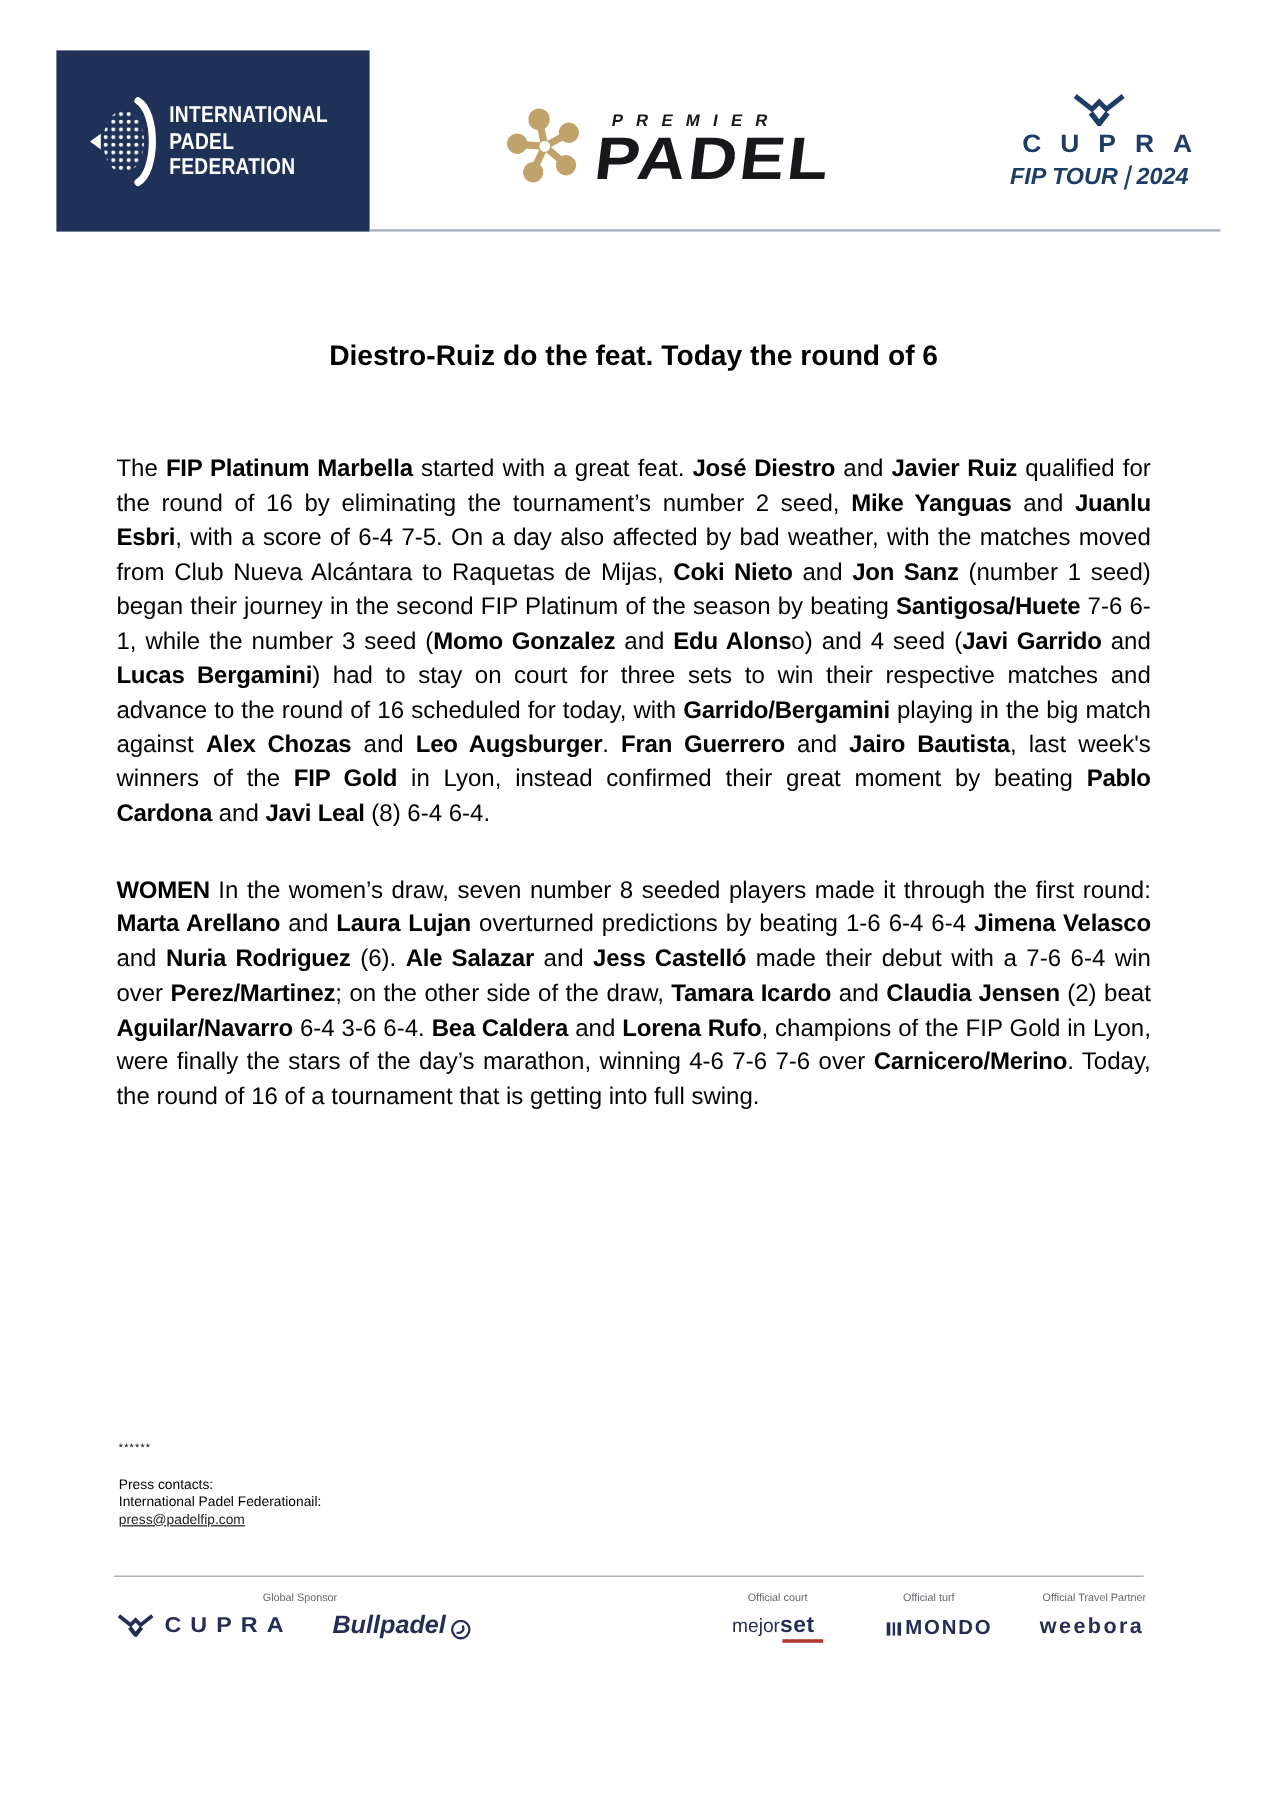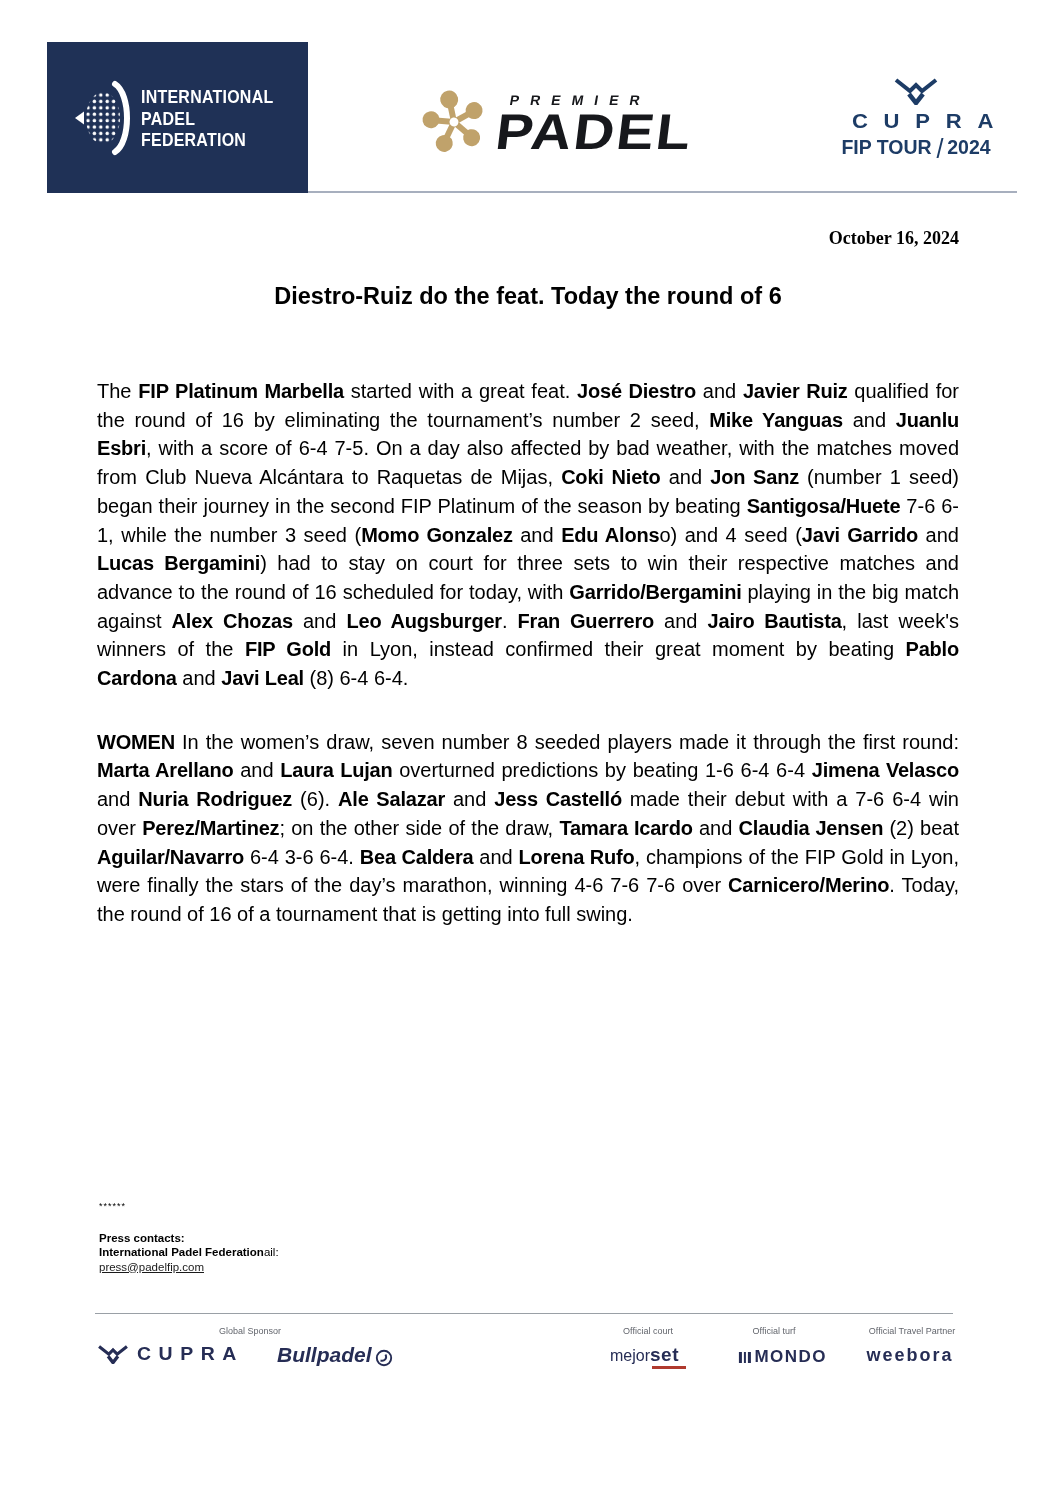--- a/index.html
+++ b/index.html
@@ -19,37 +19,37 @@
   .premier-top{font-weight:bold;font-size:14px;letter-spacing:11px;color:#17181c;
                transform:skewX(-10deg);margin:0 0 4px 14px;}
   .premier-main{font-weight:bold;font-size:50px;line-height:40px;letter-spacing:2px;color:#17181c;
                 transform:skewX(-7deg) scaleX(1.12);transform-origin:left center;}
 
   .cupra{position:absolute;left:840px;top:78px;width:152px;text-align:center;color:#1d3c66;}
   .cupra-bull{display:block;margin:0 auto 4px auto;}
   .cupra-word{font-weight:bold;font-size:21px;letter-spacing:15px;text-indent:15px;
               transform:scaleX(1.05);display:block;white-space:nowrap;}
   .cupra-tour{display:flex;justify-content:center;align-items:center;margin-top:3px;
-              font-weight:bold;font-size:19.5px;white-space:nowrap;}
+              font-style:italic;font-weight:bold;font-size:19.5px;white-space:nowrap;}
   .cupra-sep{display:inline-block;width:1.5px;height:20px;background:#1d3c66;
              transform:skewX(-14deg);margin:0 7px;}
 
   
   .date{position:absolute;left:97px;top:228px;width:862px;text-align:right;
         font-family:"Liberation Serif","DejaVu Serif",serif;font-weight:bold;font-size:18px;}
   .title{position:absolute;left:97px;top:280px;width:862px;text-align:center;
          font-weight:bold;font-size:23.5px;line-height:32.5px;}
   .content{position:absolute;left:97px;top:377px;width:862px;}
   .para{margin:0 0 35px 0;font-size:20px;line-height:28.7px;text-align:justify;}
   .para b{letter-spacing:-.2px;}
 
   
   .press{position:absolute;left:99px;top:1199px;font-size:11.5px;line-height:14.5px;}
   .stars{font-size:9px;letter-spacing:1px;margin-bottom:17px;}
-  .press-label,.press-org b{font-weight:bold;}
+  .press-label,.press-org b{font-weight:normal;}
   .press-org span{font-weight:normal;}
   .email{color:#1a1a1a;text-decoration:underline;cursor:pointer;}
 
   
   .sponsor-rule{position:absolute;left:95px;top:1313px;width:858px;height:1px;background:#9aa0a6;}
   .sp-label{position:absolute;top:1326px;transform:translateX(-50%);
             font-size:9px;color:#63666d;white-space:nowrap;}
   .sp-logo{position:absolute;color:#262d55;white-space:nowrap;}
   .sp-cupra{left:97px;top:1344px;display:flex;align-items:center;gap:8px;}
   .sp-cupra-word{font-weight:bold;font-size:18px;letter-spacing:7px;transform:scaleX(1.08);
@@ -120,21 +120,20 @@
     <span class="cupra-word">CUPRA</span>
     <div class="cupra-tour">
       <span>FIP TOUR</span>
       <span class="cupra-sep"></span>
       <span>2024</span>
     </div>
   </div>
 
   <div class="header-rule"></div>
 
-  <div class="date">October 16, 2024</div>
 
   <div class="title">
     <div>Diestro-Ruiz do the feat. Today the round of 6</div>
   </div>
 
   <div class="content">
     <p class="para">The <b>FIP Platinum Marbella</b> started with a great feat. <b>José Diestro</b> and <b>Javier Ruiz</b> qualified for the round of 16 by eliminating the tournament’s number 2 seed, <b>Mike Yanguas</b> and <b>Juanlu Esbri</b>, with a score of 6-4 7-5. On a day also affected by bad weather, with the matches moved from Club Nueva Alcántara to Raquetas de Mijas, <b>Coki Nieto</b> and <b>Jon Sanz</b> (number 1 seed) began their journey in the second FIP Platinum of the season by beating <b>Santigosa/Huete</b> 7-6 6-1, while the number 3 seed (<b>Momo Gonzalez</b> and <b>Edu Alons</b>o) and 4 seed (<b>Javi Garrido</b> and <b>Lucas Bergamini</b>) had to stay on court for three sets to win their respective matches and advance to the round of 16 scheduled for today, with <b>Garrido/Bergamini</b> playing in the big match against <b>Alex Chozas</b> and <b>Leo Augsburger</b>. <b>Fran Guerrero</b> and <b>Jairo Bautista</b>, last week's winners of the <b>FIP Gold</b> in Lyon, instead confirmed their great moment by beating <b>Pablo Cardona</b> and <b>Javi Leal</b> (8) 6-4 6-4.</p>
     <p class="para"><b>WOMEN</b> In the women’s draw, seven number 8 seeded players made it through the first round: <b>Marta Arellano</b> and <b>Laura Lujan</b> overturned predictions by beating 1-6 6-4 6-4 <b>Jimena Velasco</b> and <b>Nuria Rodriguez</b> (6). <b>Ale Salazar</b> and <b>Jess Castelló</b> made their debut with a 7-6 6-4 win over <b>Perez/Martinez</b>; on the other side of the draw, <b>Tamara Icardo</b> and <b>Claudia Jensen</b> (2) beat <b>Aguilar/Navarro</b> 6-4 3-6 6-4. <b>Bea Caldera</b> and <b>Lorena Rufo</b>, champions of the FIP Gold in Lyon, were finally the stars of the day’s marathon, winning 4-6 7-6 7-6 over <b>Carnicero/Merino</b>. Today, the round of 16 of a tournament that is getting into full swing.</p>
   </div>
 

